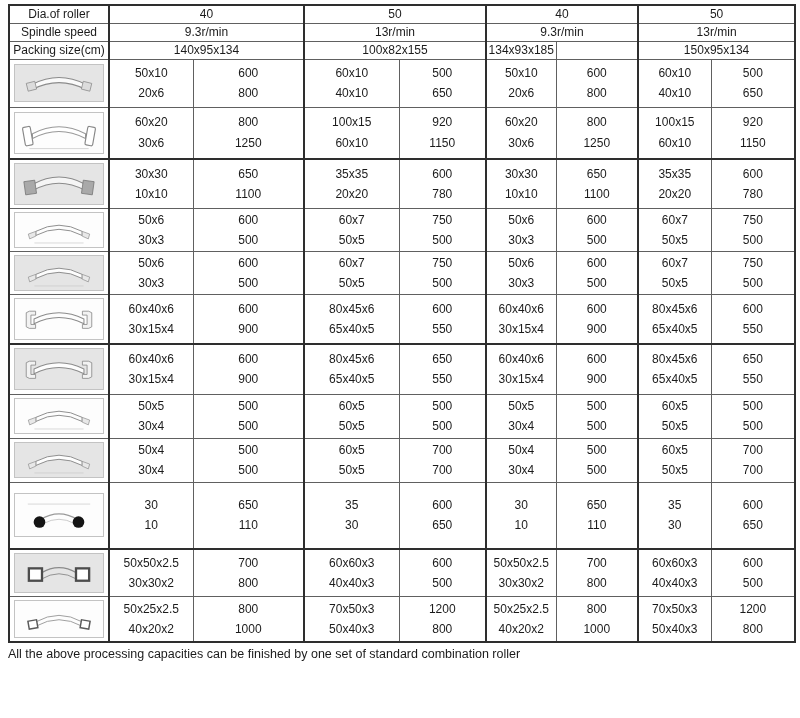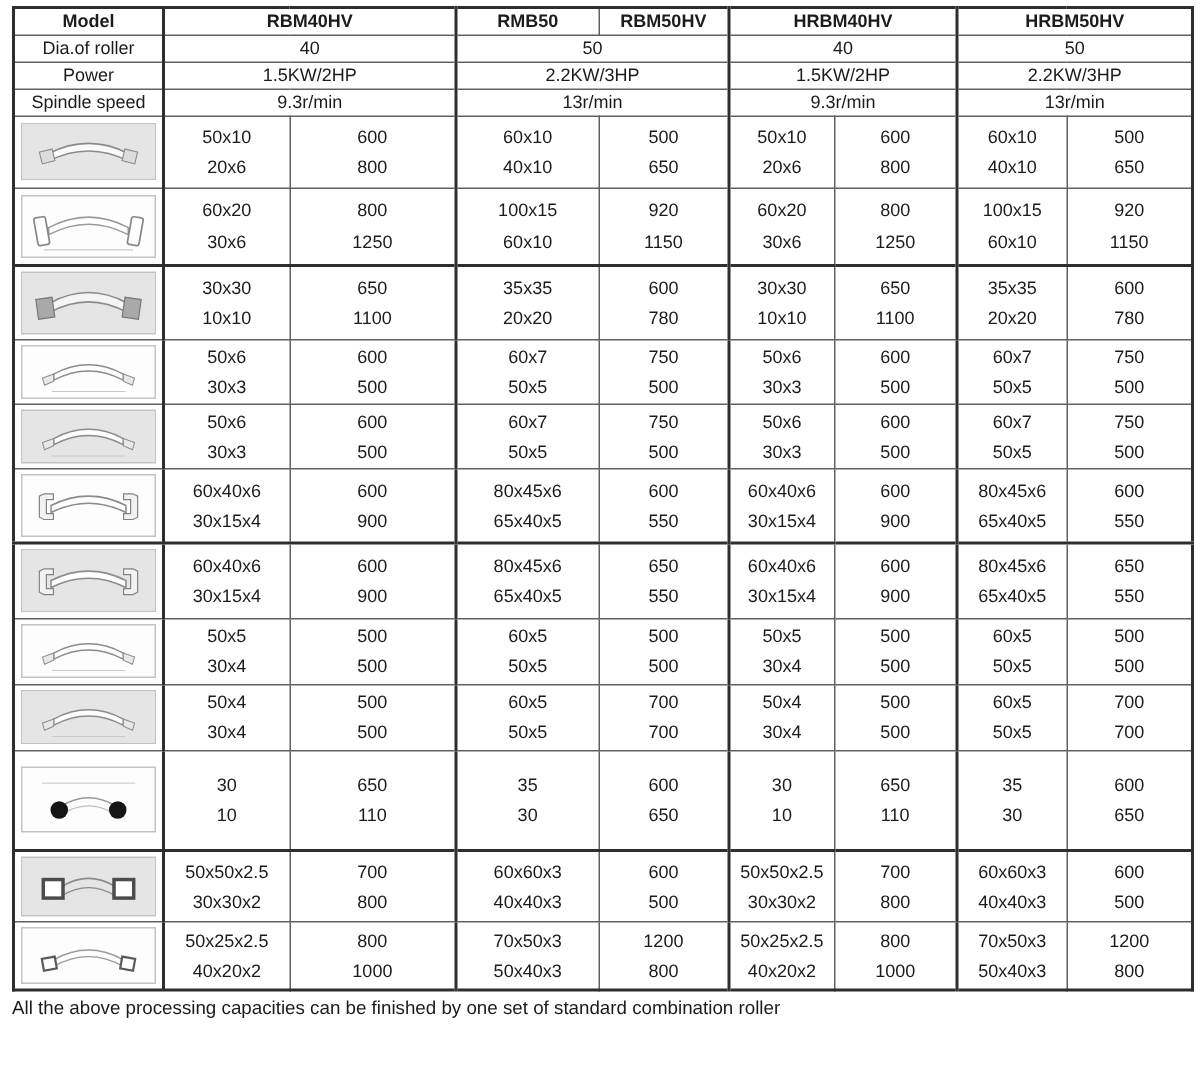--- a/index.html
+++ b/index.html
@@ -29,48 +29,41 @@
         <col style="width:84px">
         <col style="width:111px">
       <col style="width:95px">
         <col style="width:87px">
         <col style="width:70px">
       <col style="width:82px">
         <col style="width:73px">
         <col style="width:84px">
     </colgroup>
     <tbody>
-      <tr class="hdr model-row">
-        <td>Model</td>
-        <td colspan="2" class="gb">RBM40HV</td>
-        <td class="gb">RMB50</td>
-        <td>RBM50HV</td>
-        <td colspan="2" class="gb">HRBM40HV</td>
-        <td colspan="2" class="gb">HRBM50HV</td>
-      </tr>
       <tr class="hdr">
         <td>Dia.of roller</td>
         <td colspan="2" class="gb">40</td>
         <td colspan="2" class="gb">50</td>
         <td colspan="2" class="gb">40</td>
         <td colspan="2" class="gb">50</td>
       </tr>
       <tr class="hdr">
-        <td>Power</td>
-        <td colspan="2" class="gb">1.5KW/2HP</td>
-        <td colspan="2" class="gb">2.2KW/3HP</td>
-        <td colspan="2" class="gb">1.5KW/2HP</td>
-        <td colspan="2" class="gb">2.2KW/3HP</td>
-      </tr>
-      <tr class="hdr">
         <td>Spindle speed</td>
         <td colspan="2" class="gb">9.3r/min</td>
         <td colspan="2" class="gb">13r/min</td>
         <td colspan="2" class="gb">9.3r/min</td>
         <td colspan="2" class="gb">13r/min</td>
+      </tr>
+      <tr class="hdr">
+        <td>Packing size(cm)</td>
+        <td colspan="2" class="gb">140x95x134</td>
+        <td colspan="2" class="gb">100x82x155</td>
+        <td class="gb">134x93x185</td>
+        <td></td>
+        <td colspan="2" class="gb">150x95x134</td>
       </tr>
     </tbody>
     <tbody id="cap-body">
         <tr style="height: 48px;">
           <td class="icon-cell">
             <div class="icon-box">
               <div class="icon-shade on">
                 <svg width="78" height="32" viewBox="0 0 100 44">
                   <path d="M13 31 Q50 12 87 31 L87 24 Q50 5 13 24 Z" fill="#fafafa" stroke="#8b8b8b" stroke-width="1.5"></path>
                   <rect x="6" y="21" width="12" height="11" fill="#dcdcdc" stroke="#8b8b8b" transform="rotate(-14 12 26)"></rect>

